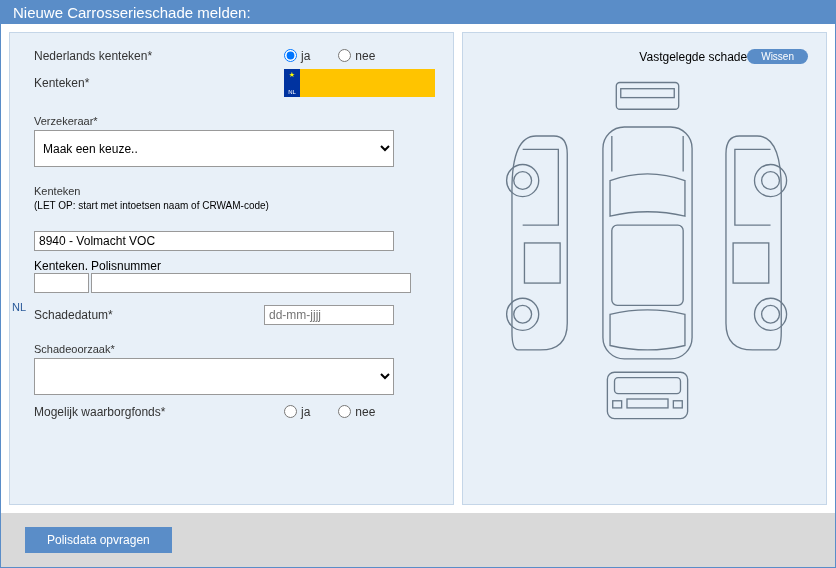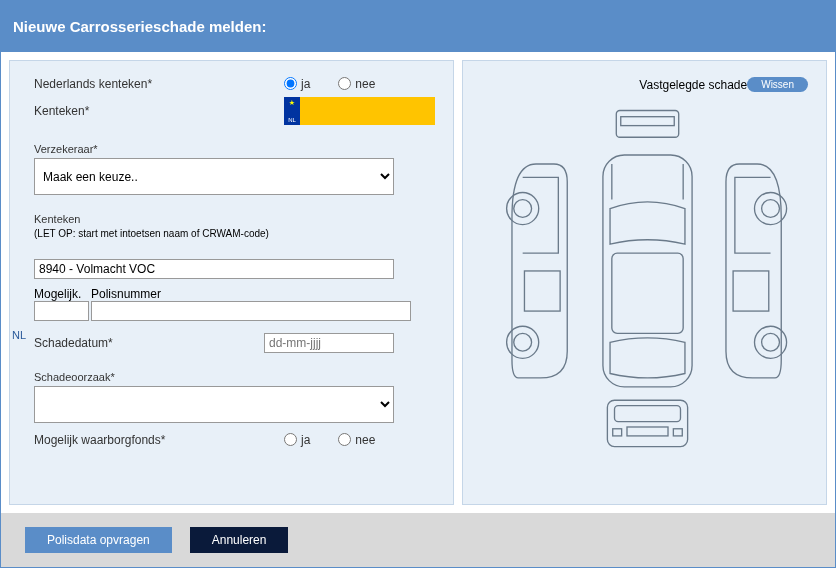--- a/index.html
+++ b/index.html
@@ -1,18 +1,18 @@
 <!DOCTYPE html>
 <html><head>
 <meta charset="utf-8">
 <style>
 *{box-sizing:border-box;margin:0;padding:0;font-family:Arial,Helvetica,sans-serif}
 body{background:#fff;width:836px;height:568px;overflow:hidden}
 .window{width:836px;height:568px;border:1px solid #5a8dc8;display:flex;flex-direction:column}
-.titlebar{background:#5a8dc8;color:#fff;font-weight:bold;font-size:15px;padding:17px 12px}
+.titlebar{background:#5a8dc8;color:#fff;font-weight:normal;font-size:15px;padding:3px 12px}
 .content{flex:1;display:flex;gap:8px;padding:8px}
 .panel{background:#e8f0f8;border:1px solid #c5d6e8;flex:1;padding:16px 18px 16px 24px;position:relative}
 .left{flex:0 0 410px}
 .row{display:flex;align-items:center;margin-bottom:6px;font-size:12px;color:#333}
 .lbl{flex:0 0 250px}
 .sub{font-size:11px;color:#333;margin-bottom:3px;margin-top:18px}
 .plate{display:inline-flex;align-items:stretch;height:28px}
 .plate-blue{background:#0033a0;width:16px;display:flex;flex-direction:column;align-items:center;justify-content:space-between;padding:2px 0;color:#fff;font-size:6px}
 .plate-stars{color:#ff0;font-size:7px;line-height:1}
 .plate-yellow{background:#ffc400;border:none;width:135px;padding:2px 6px;font-size:14px;text-align:center}
@@ -74,21 +74,21 @@
       <div class="sub">Verzekeraar*</div>
       <select class="sel wsel">
         <option>Maak een keuze..</option>
       </select>
 
       <div class="sub">Kenteken</div>
       <div style="font-size:10px;margin-bottom:20px">(LET OP: start met intoetsen naam of CRWAM-code)</div>
       <input class="txt wsel" value="8940 - Volmacht VOC" style="">
 
       <div class="col-lbls" style="margin-top:8px">
-        <span style="width:55px">Mogelijk.</span>
+        <span style="width:55px">Kenteken.</span>
         <span>Polisnummer</span>
       </div>
       <div class="inline-pair">
         <input class="txt small" style="">
         <input class="txt med" style="">
       </div>
 
       <div class="row" style="margin-top:12px">
         <span class="lbl" style="flex:0 0 230px">Schadedatum*</span>
         <input class="txt date" placeholder="dd-mm-jjjj" style="">
@@ -161,15 +161,14 @@
                 <rect x="74" y="32" width="10" height="8"></rect>
             </g>
           </g>
         </svg>
       </div>
     </div>
   </div>
 
   <div class="footer">
     <button class="btn btn-primary">Polisdata opvragen</button>
-    <button class="btn btn-dark">Annuleren</button>
   </div>
 </div>
 
 </body></html>

